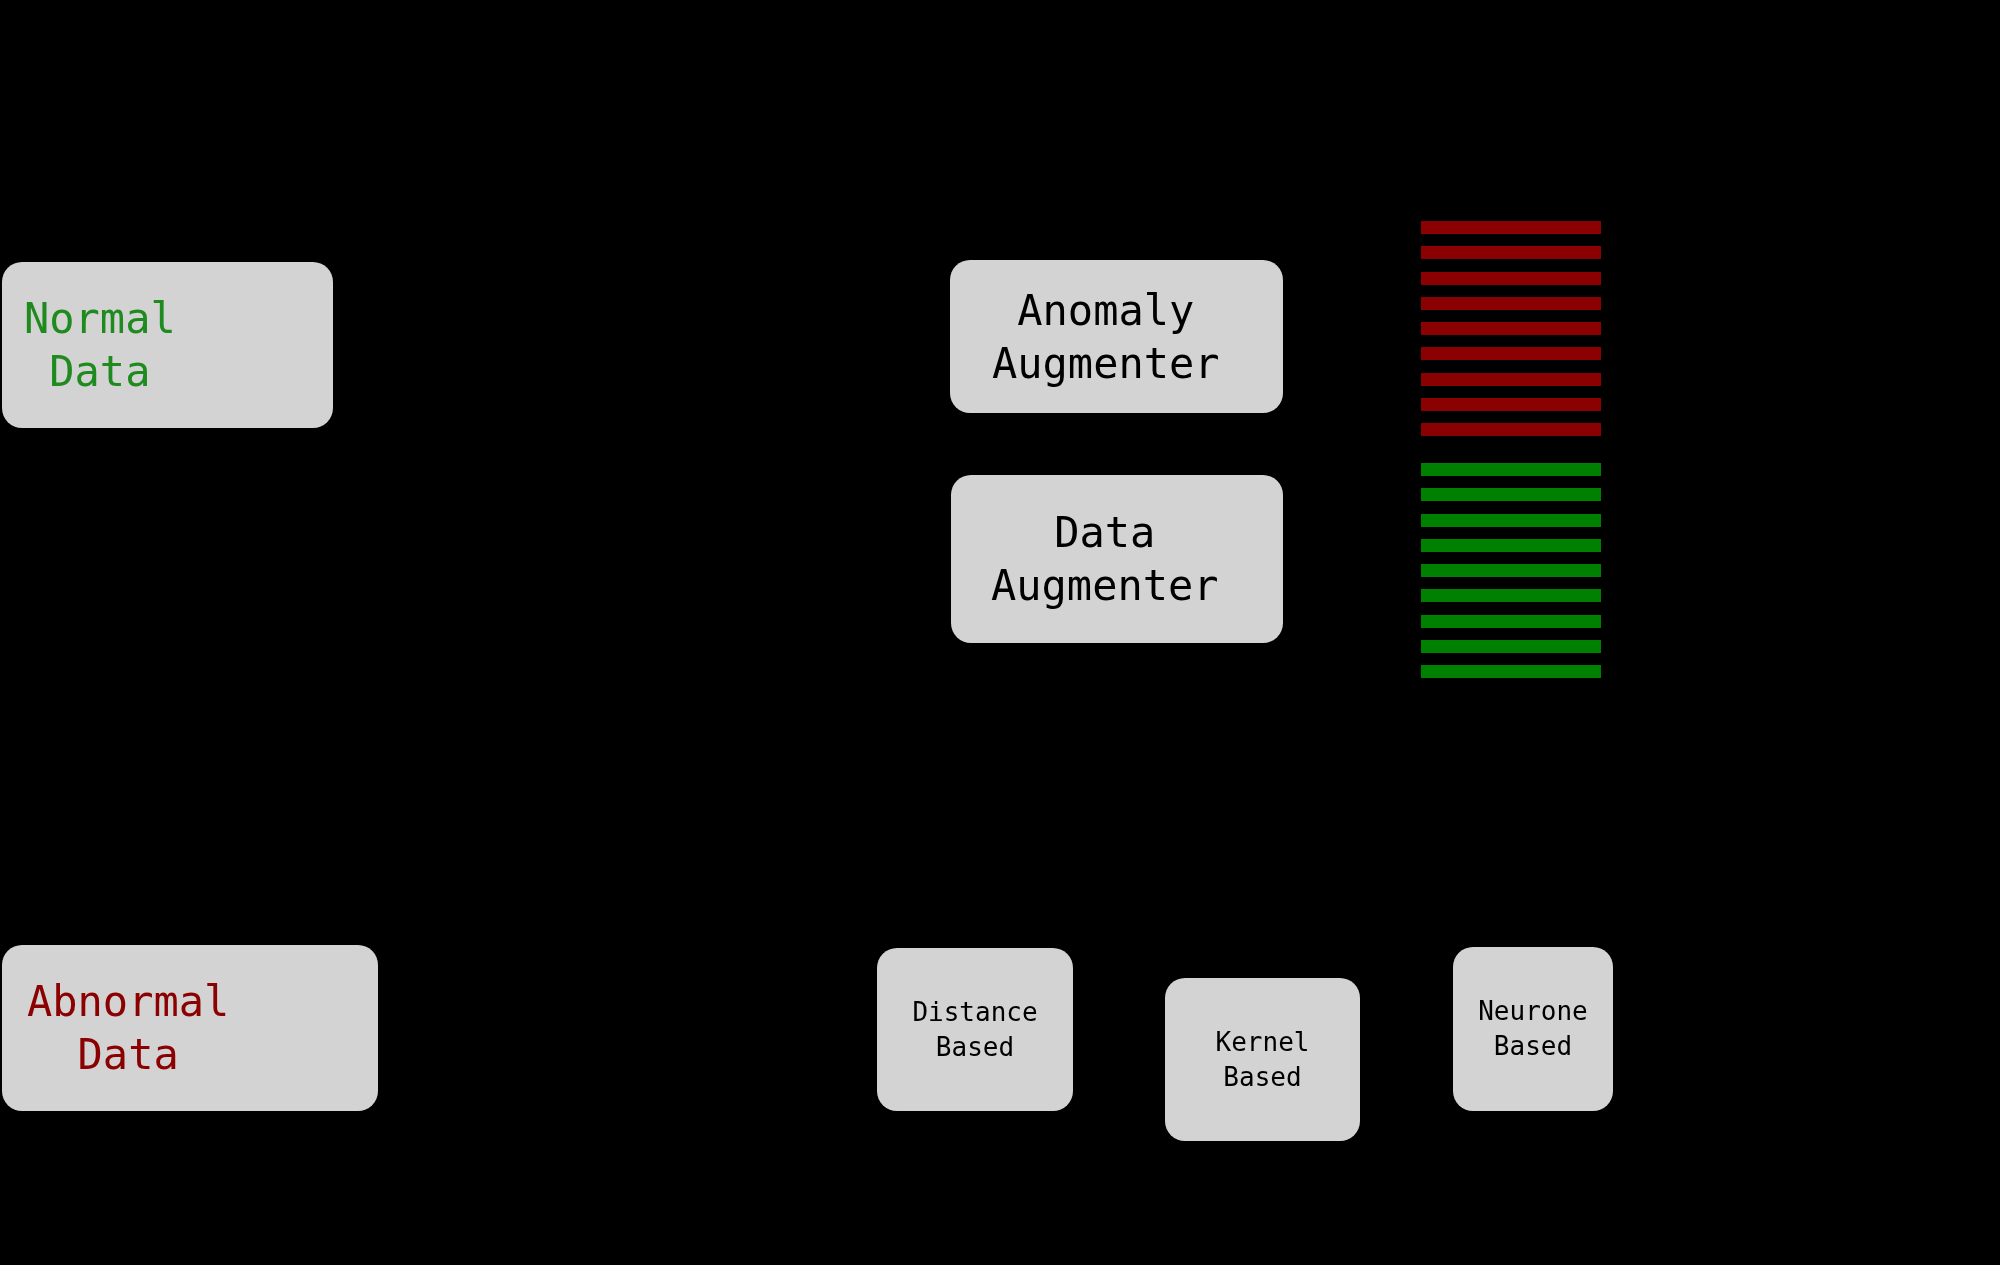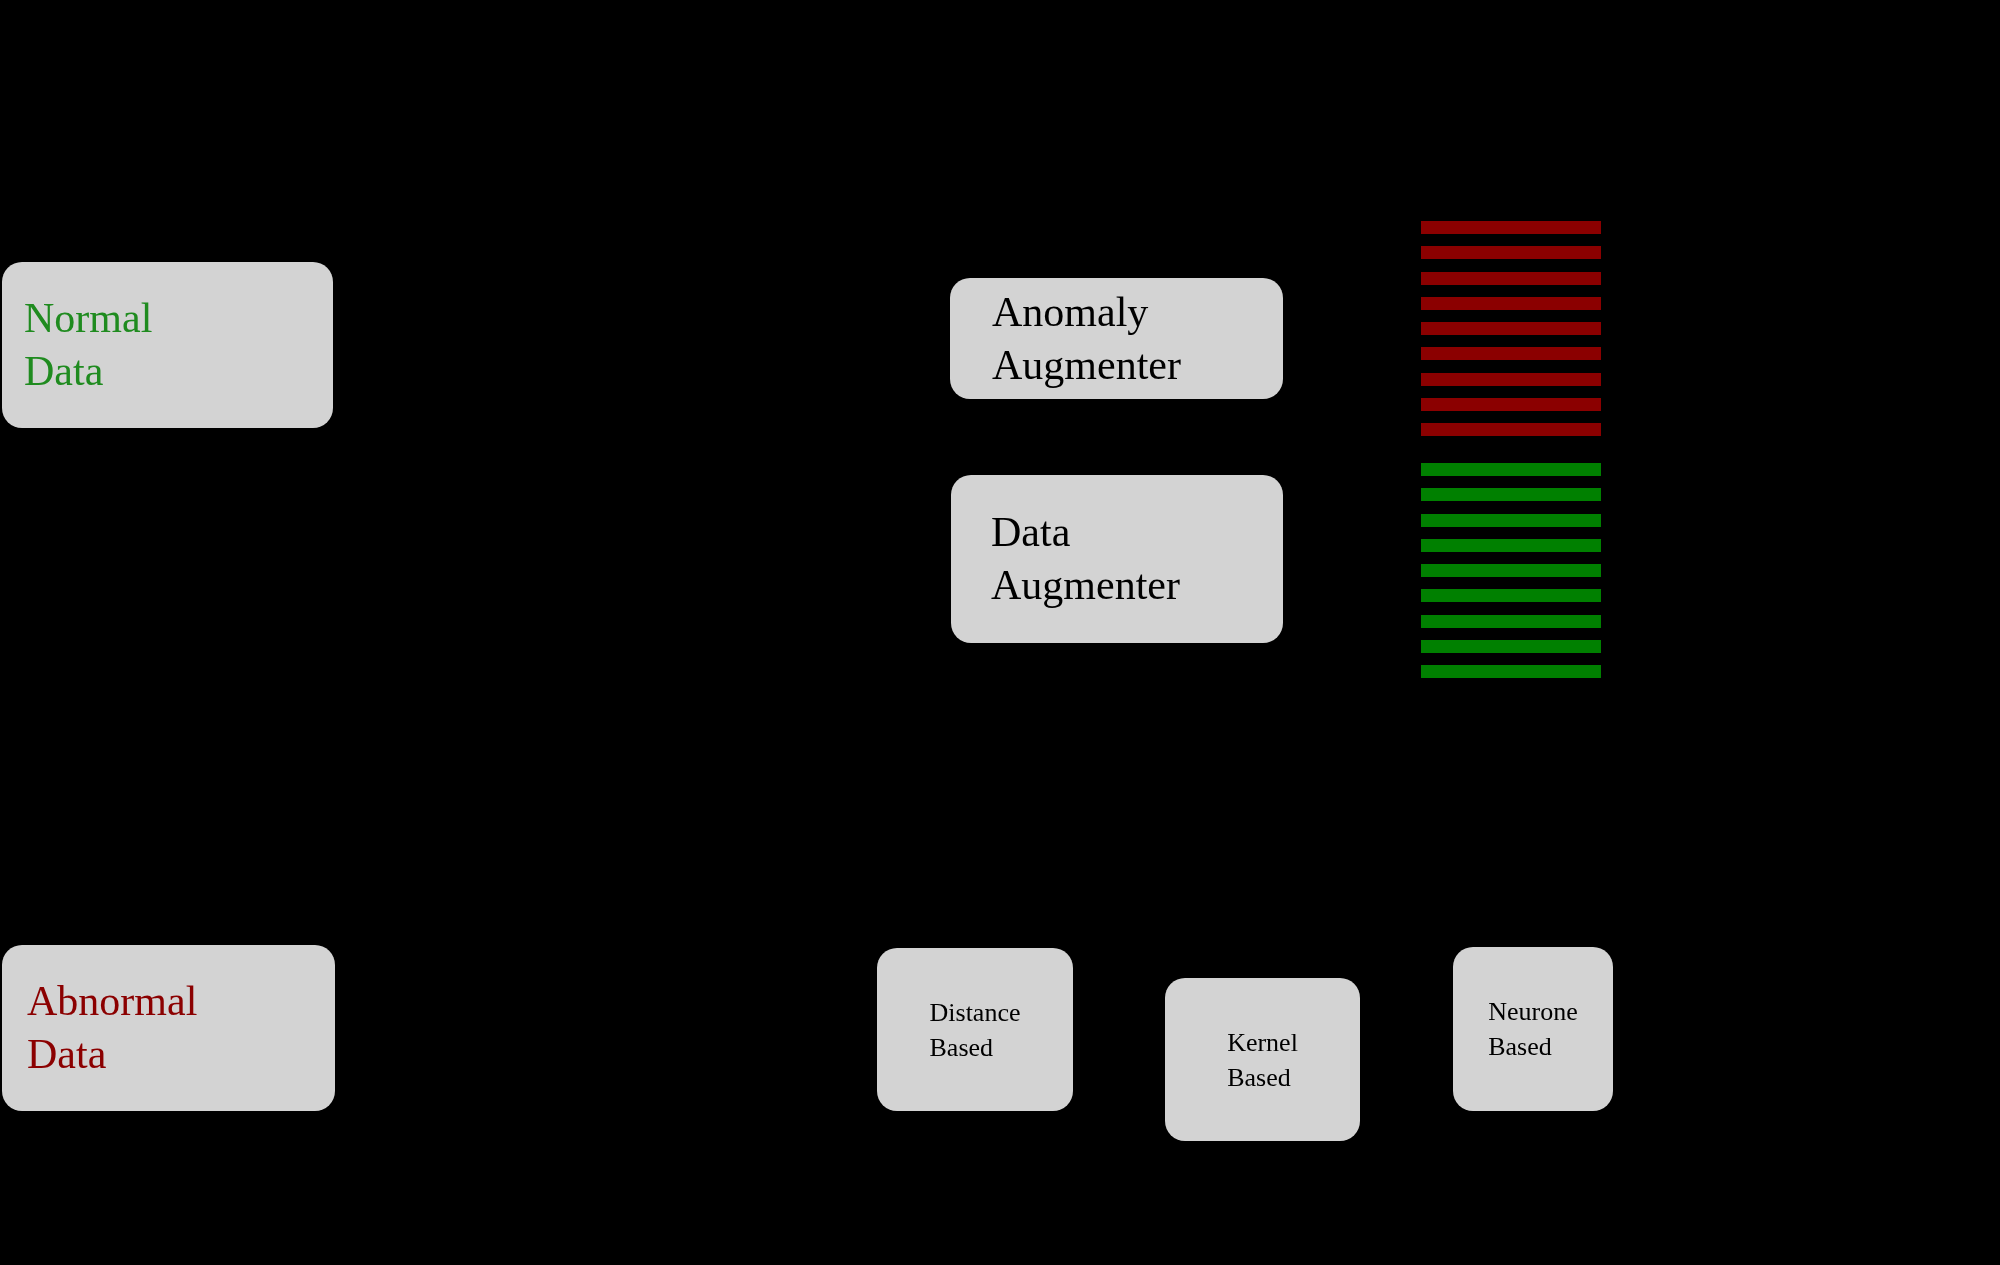--- a/index.html
+++ b/index.html
@@ -17,40 +17,39 @@
   }
   .node {
     position: absolute;
     background: #d3d3d3;
     border-radius: 20px;
     display: flex;
     align-items: center;
     box-sizing: border-box;
   }
   .node .label {
-    text-align: left;
+    text-align: center;
     width: max-content;
-    font-family: Liberation Serif, serif;
   }
   .big .label {
     font-size: 42px;
     line-height: 53px;
   }
   .small .label {
     font-size: 26px;
     line-height: 35px;
   }
   .centered {
     justify-content: center;
   }
 
   
   #node-normal-data      { left: 2px;    top: 262px; width: 331px; height: 166px; padding-left: 22px; }
-  #node-abnormal-data    { left: 2px;    top: 945px; width: 333px; height: 166px; padding-left: 25px; }
-  #node-anomaly-generator{ left: 950px;  top: 278px; width: 333px; height: 121px; padding-left: 42px; }
+  #node-abnormal-data    { left: 2px;    top: 945px; width: 376px; height: 166px; padding-left: 25px; }
+  #node-anomaly-generator{ left: 950px;  top: 260px; width: 333px; height: 153px; padding-left: 42px; }
   #node-data-augmenter   { left: 951px;  top: 475px; width: 332px; height: 168px; padding-left: 40px; }
   #node-distance-based   { left: 877px;  top: 948px; width: 196px; height: 163px; }
   #node-kernel-based     { left: 1165px; top: 947px; width: 195px; height: 163px; margin-top: 31px; }
   #node-neurone-based    { left: 1453px; top: 947px; width: 160px; height: 164px; }
 
   
   .stripes {
     position: absolute;
     left: 1421px;
     width: 180px;

